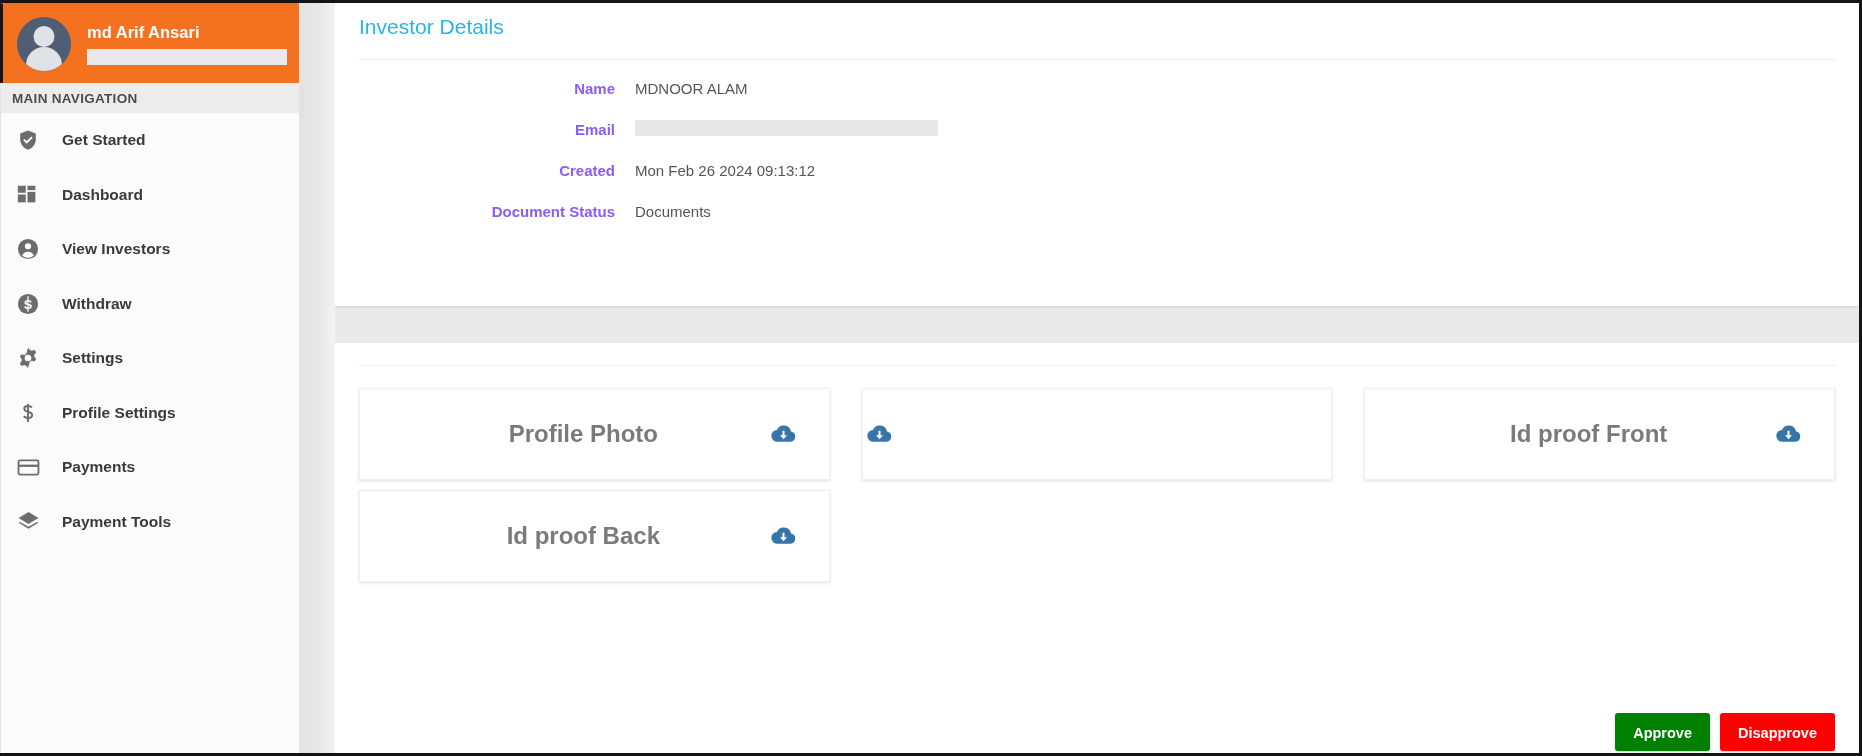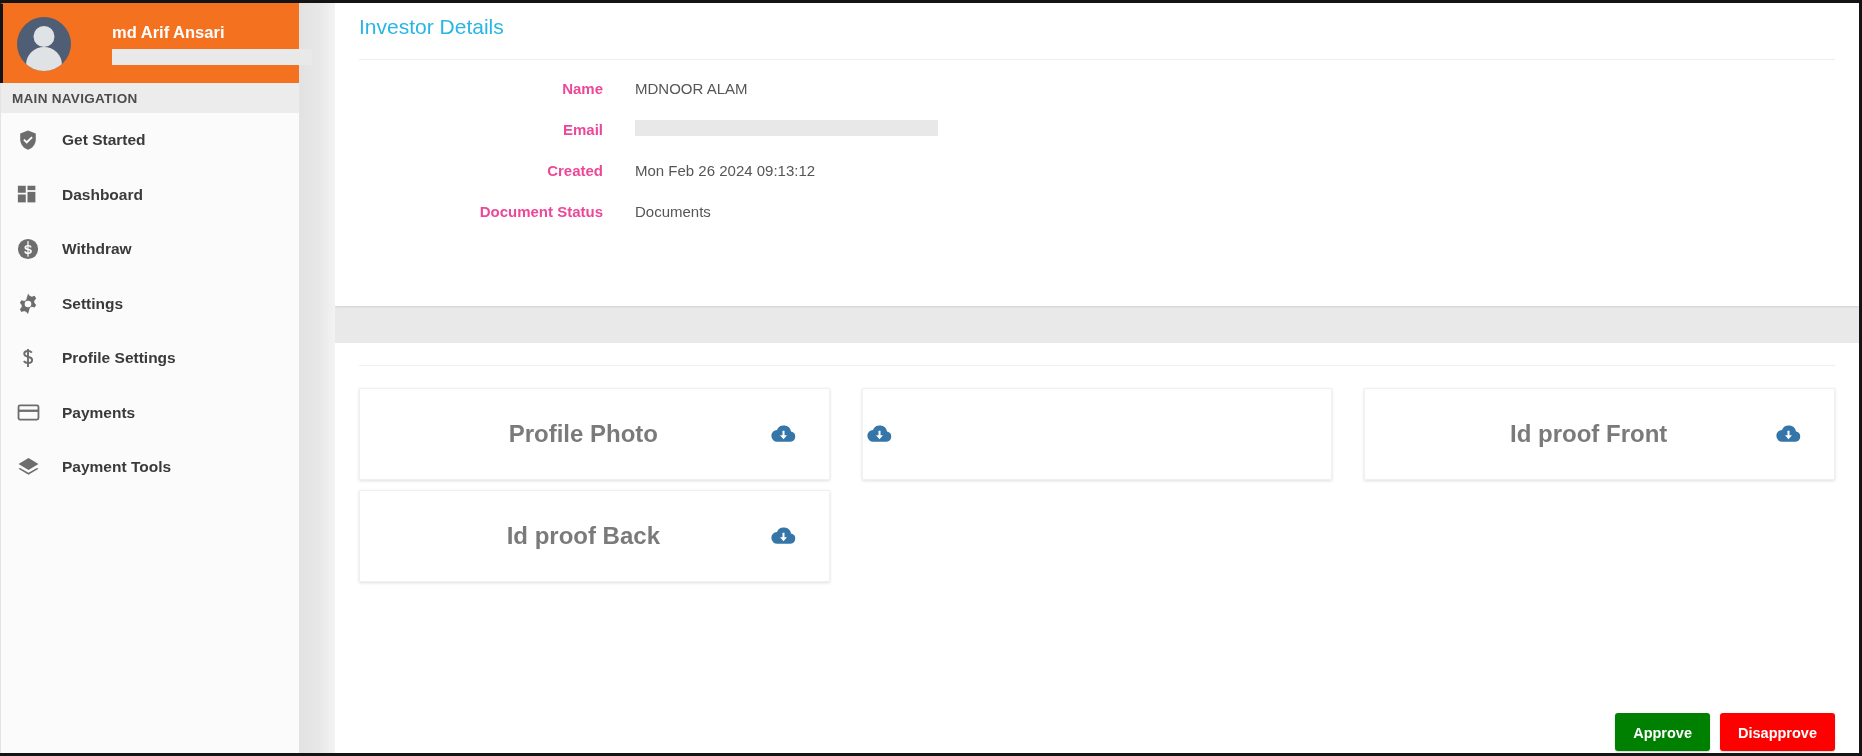--- a/index.html
+++ b/index.html
@@ -66,21 +66,21 @@
   }
   #avatar .body {
     position: absolute;
     width: 36px; height: 26px;
     border-radius: 18px 18px 0 0;
     background: #dfe3e6;
     left: 50%; bottom: -2px;
     transform: translateX(-50%);
   }
 
-  #user-text { flex: 1 1 auto; min-width: 0; margin-left: 25px; }
+  #user-text { flex: 1 1 auto; min-width: 0; }
 
   #user-name {
     color: #ffffff;
     font-size: 16.5px;
     font-weight: bold;
     line-height: 20px;
     margin-bottom: 7px;
     white-space: nowrap;
   }
 
@@ -190,22 +190,22 @@
     align-items: center;
     height: 41px;
   }
 
   .detail-label {
     width: 300px;
     flex: 0 0 300px;
     text-align: right;
     font-size: 15px;
     font-weight: bold;
-    color: #ec4899;
-    padding-right: 32px;
+    color: #8b5cf6;
+    padding-right: 20px;
   }
 
   .detail-value {
     font-size: 15px;
     color: #565656;
     font-weight: normal;
   }
 
   .redacted {
     display: inline-block;
@@ -331,20 +331,30 @@
           <svg width="21" height="21" viewBox="0 0 24 24" fill="currentColor">
             <rect x="1" y="2" width="9" height="8"></rect>
             <rect x="12" y="2" width="9" height="5"></rect>
             <rect x="1" y="12" width="9" height="9"></rect>
             <rect x="12" y="9" width="9" height="12"></rect>
           </svg>
         </span>
         <span class="nav-label">Dashboard</span>
       </li>
 
+      <li class="nav-item">
+        <span class="nav-icon">
+          <svg width="22" height="22" viewBox="0 0 24 24" fill="currentColor">
+            <circle cx="12" cy="12" r="11"></circle>
+            <circle cx="12" cy="9" r="3.4" fill="#fbfbfb"></circle>
+            <path d="M5.6 19.4a6.8 6.8 0 0 1 12.8 0 11 11 0 0 1-12.8 0z" fill="#fbfbfb"></path>
+          </svg>
+        </span>
+        <span class="nav-label">View Investors</span>
+      </li>
 
       <li class="nav-item">
         <span class="nav-icon">
           <svg width="22" height="22" viewBox="0 0 24 24" fill="currentColor">
             <circle cx="12" cy="12" r="11"></circle>
             <text x="12" y="17.4" text-anchor="middle" font-size="14" font-weight="bold" font-family="Liberation Sans, sans-serif" fill="#fbfbfb">S</text>
             <rect x="11.3" y="3.4" width="1.4" height="17" fill="#fbfbfb"></rect>
           </svg>
         </span>
         <span class="nav-label">Withdraw</span>

